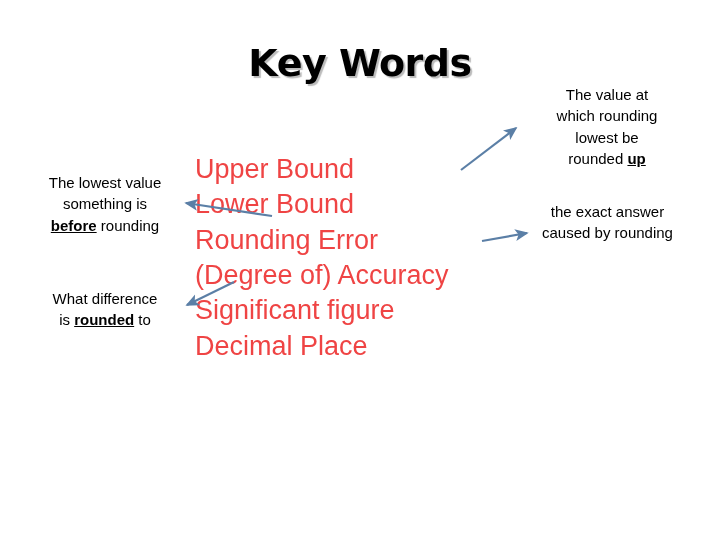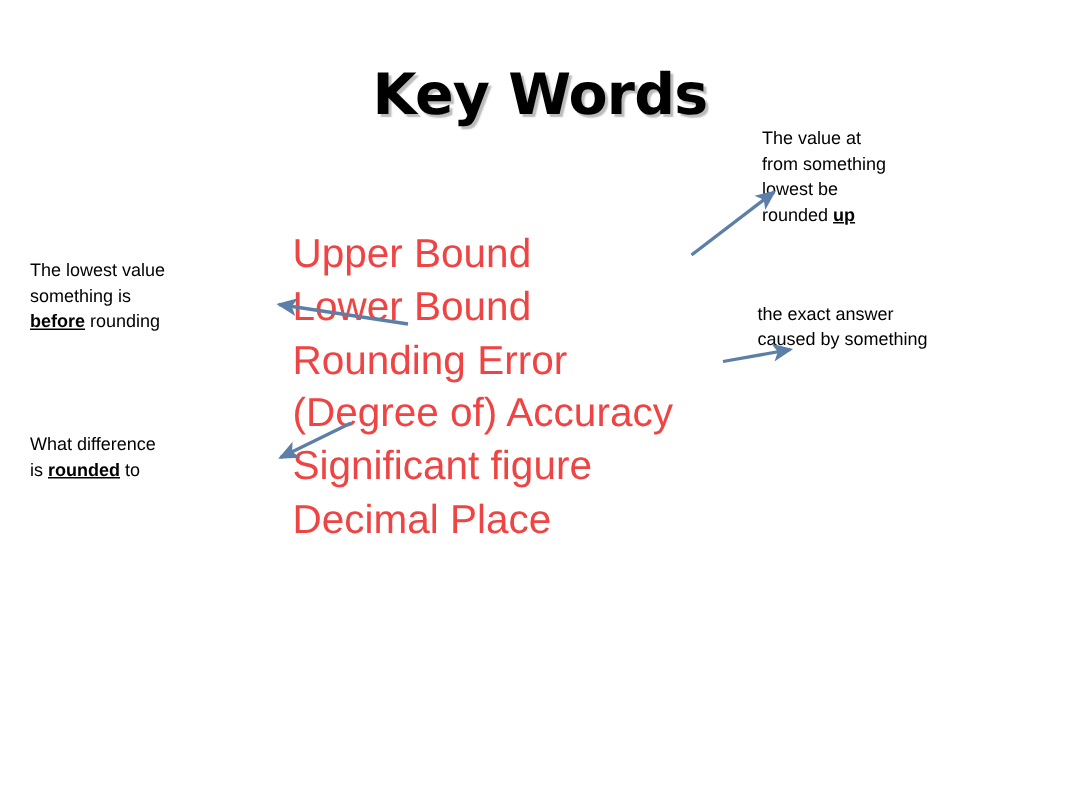--- a/index.html
+++ b/index.html
@@ -52,23 +52,24 @@
     letter-spacing: 0px;
   }
   .keyword-item {
     white-space: nowrap;
   }
 
   
   .note {
     position: absolute;
     font-family: "Liberation Sans", sans-serif;
-    font-size: 12px;
+    font-size: 15px;
     line-height: 1.42;
     color: #000000;
+    text-align: center;
   }
   .note b {
     font-weight: bold;
     text-decoration: underline;
   }
   .note-line { white-space: nowrap; }
 
   #note-lower-bound {
     left: 20px;
     top: 172px;
@@ -122,28 +123,28 @@
     <div class="note-line"><b>before</b><span> rounding</span></div>
   </div>
 
   <div class="note" id="note-rounded-to">
     <div class="note-line">What difference</div>
     <div class="note-line"><span>is </span><b>rounded</b><span> to</span></div>
   </div>
 
   <div class="note" id="note-upper-bound">
     <div class="note-line">The value at</div>
-    <div class="note-line">from something</div>
+    <div class="note-line">which rounding</div>
     <div class="note-line">lowest be</div>
     <div class="note-line"><span>rounded </span><b>up</b></div>
   </div>
 
   <div class="note" id="note-rounding-error">
     <div class="note-line">the exact answer</div>
-    <div class="note-line">caused by something</div>
+    <div class="note-line">caused by rounding</div>
   </div>
 
   <svg id="arrow-layer" viewBox="0 0 720 540">
     <defs>
       <marker id="head-ur" markerWidth="7" markerHeight="7" refX="5.4" refY="3.1" orient="auto">
         <path d="M0,0.4 L6.2,3.1 L0,5.8 L1.5,3.1 Z" fill="#5B7FA6"></path>
       </marker>
       <marker id="head-l" markerWidth="7" markerHeight="7" refX="5.4" refY="3.1" orient="auto">
         <path d="M0,0.4 L6.2,3.1 L0,5.8 L1.5,3.1 Z" fill="#5B7FA6"></path>
       </marker>

